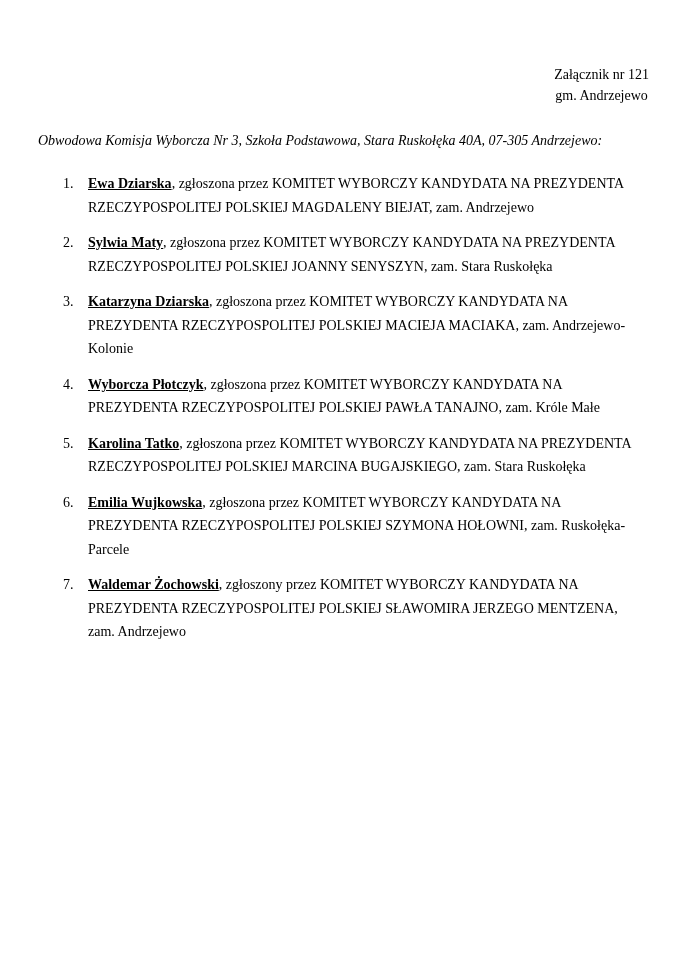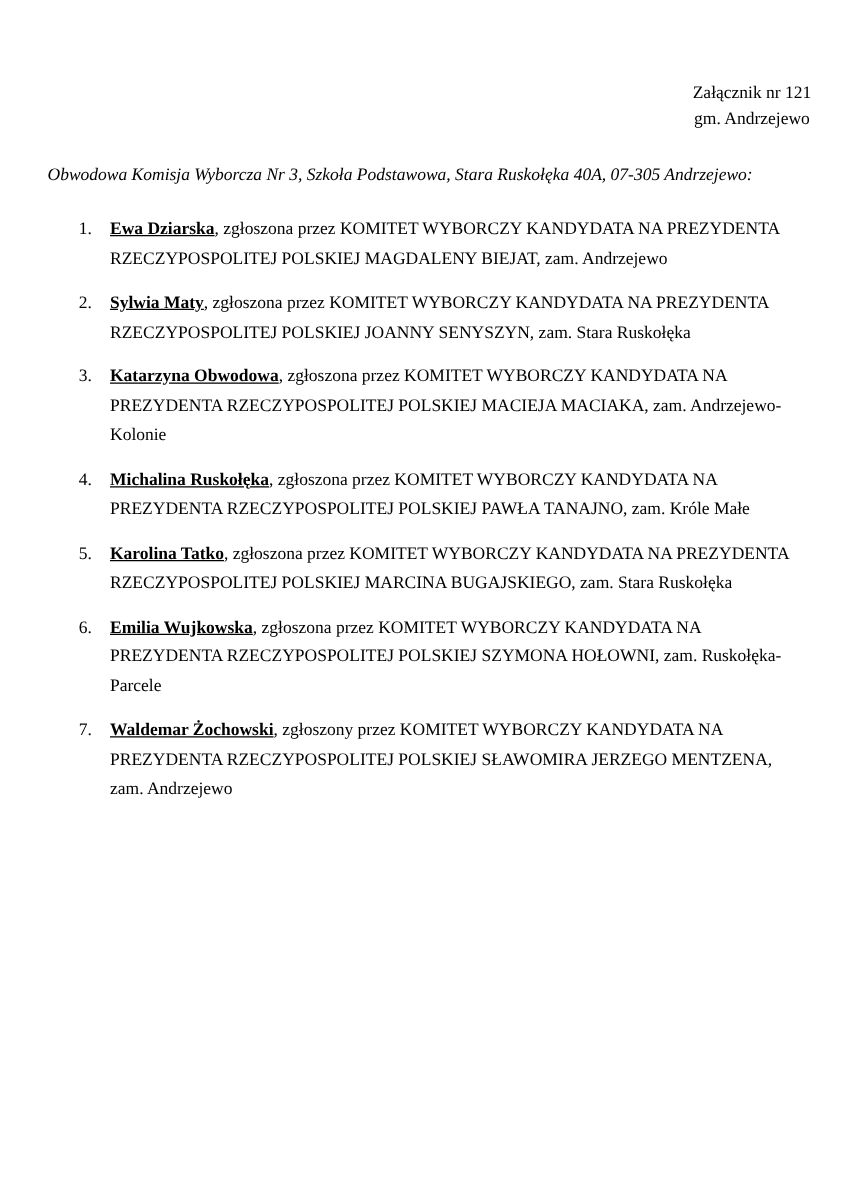--- a/index.html
+++ b/index.html
@@ -76,26 +76,26 @@
     <span class="member-text"><span class="member-name">Ewa Dziarska</span><span>, zgłoszona przez KOMITET WYBORCZY KANDYDATA NA PREZYDENTA RZECZYPOSPOLITEJ POLSKIEJ MAGDALENY BIEJAT, zam. Andrzejewo</span></span>
   </div>
 
   <div class="member-item">
     <span class="member-number">2.</span>
     <span class="member-text"><span class="member-name">Sylwia Maty</span><span>, zgłoszona przez KOMITET WYBORCZY KANDYDATA NA PREZYDENTA RZECZYPOSPOLITEJ POLSKIEJ JOANNY SENYSZYN, zam. Stara Ruskołęka</span></span>
   </div>
 
   <div class="member-item">
     <span class="member-number">3.</span>
-    <span class="member-text"><span class="member-name">Katarzyna Obwodowa</span><span>, zgłoszona przez KOMITET WYBORCZY KANDYDATA NA PREZYDENTA RZECZYPOSPOLITEJ POLSKIEJ MACIEJA MACIAKA, zam. Andrzejewo-Kolonie</span></span>
+    <span class="member-text"><span class="member-name">Katarzyna Dziarska</span><span>, zgłoszona przez KOMITET WYBORCZY KANDYDATA NA PREZYDENTA RZECZYPOSPOLITEJ POLSKIEJ MACIEJA MACIAKA, zam. Andrzejewo-Kolonie</span></span>
   </div>
 
   <div class="member-item">
     <span class="member-number">4.</span>
-    <span class="member-text"><span class="member-name">Michalina Ruskołęka</span><span>, zgłoszona przez KOMITET WYBORCZY KANDYDATA NA PREZYDENTA RZECZYPOSPOLITEJ POLSKIEJ PAWŁA TANAJNO, zam. Króle Małe</span></span>
+    <span class="member-text"><span class="member-name">Wyborcza Płotczyk</span><span>, zgłoszona przez KOMITET WYBORCZY KANDYDATA NA PREZYDENTA RZECZYPOSPOLITEJ POLSKIEJ PAWŁA TANAJNO, zam. Króle Małe</span></span>
   </div>
 
   <div class="member-item">
     <span class="member-number">5.</span>
     <span class="member-text"><span class="member-name">Karolina Tatko</span><span>, zgłoszona przez KOMITET WYBORCZY KANDYDATA NA PREZYDENTA RZECZYPOSPOLITEJ POLSKIEJ MARCINA BUGAJSKIEGO, zam. Stara Ruskołęka</span></span>
   </div>
 
   <div class="member-item">
     <span class="member-number">6.</span>
     <span class="member-text"><span class="member-name">Emilia Wujkowska</span><span>, zgłoszona przez KOMITET WYBORCZY KANDYDATA NA PREZYDENTA RZECZYPOSPOLITEJ POLSKIEJ SZYMONA HOŁOWNI, zam. Ruskołęka-Parcele</span></span>

